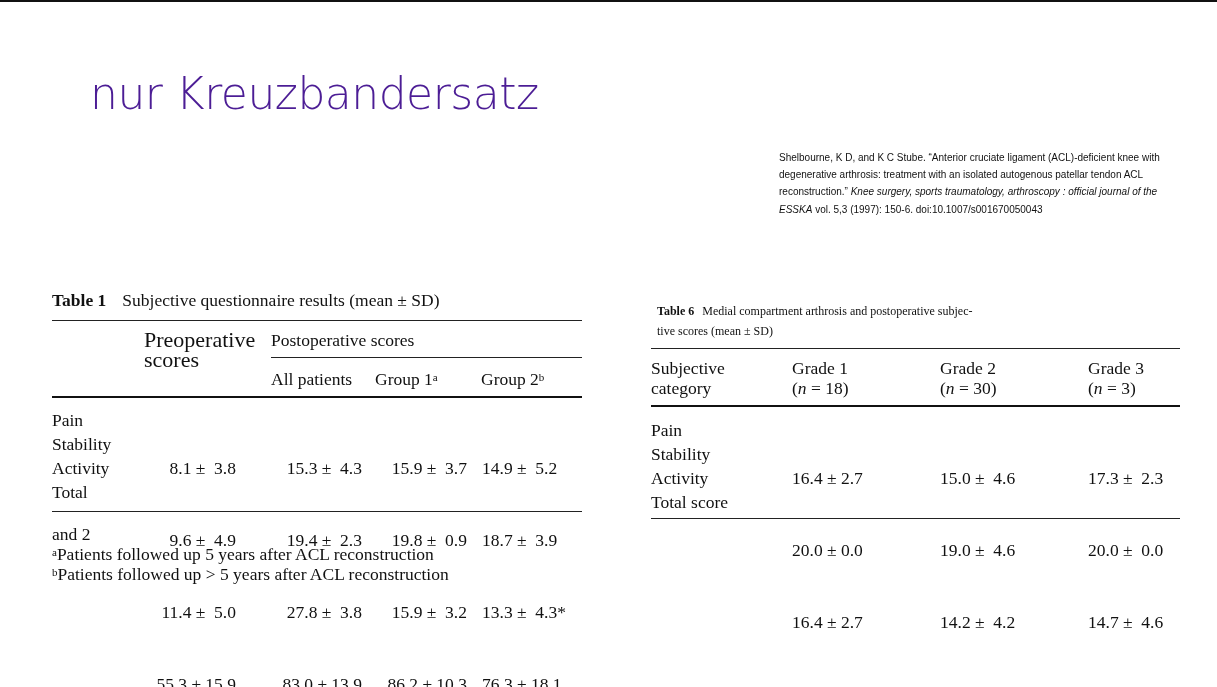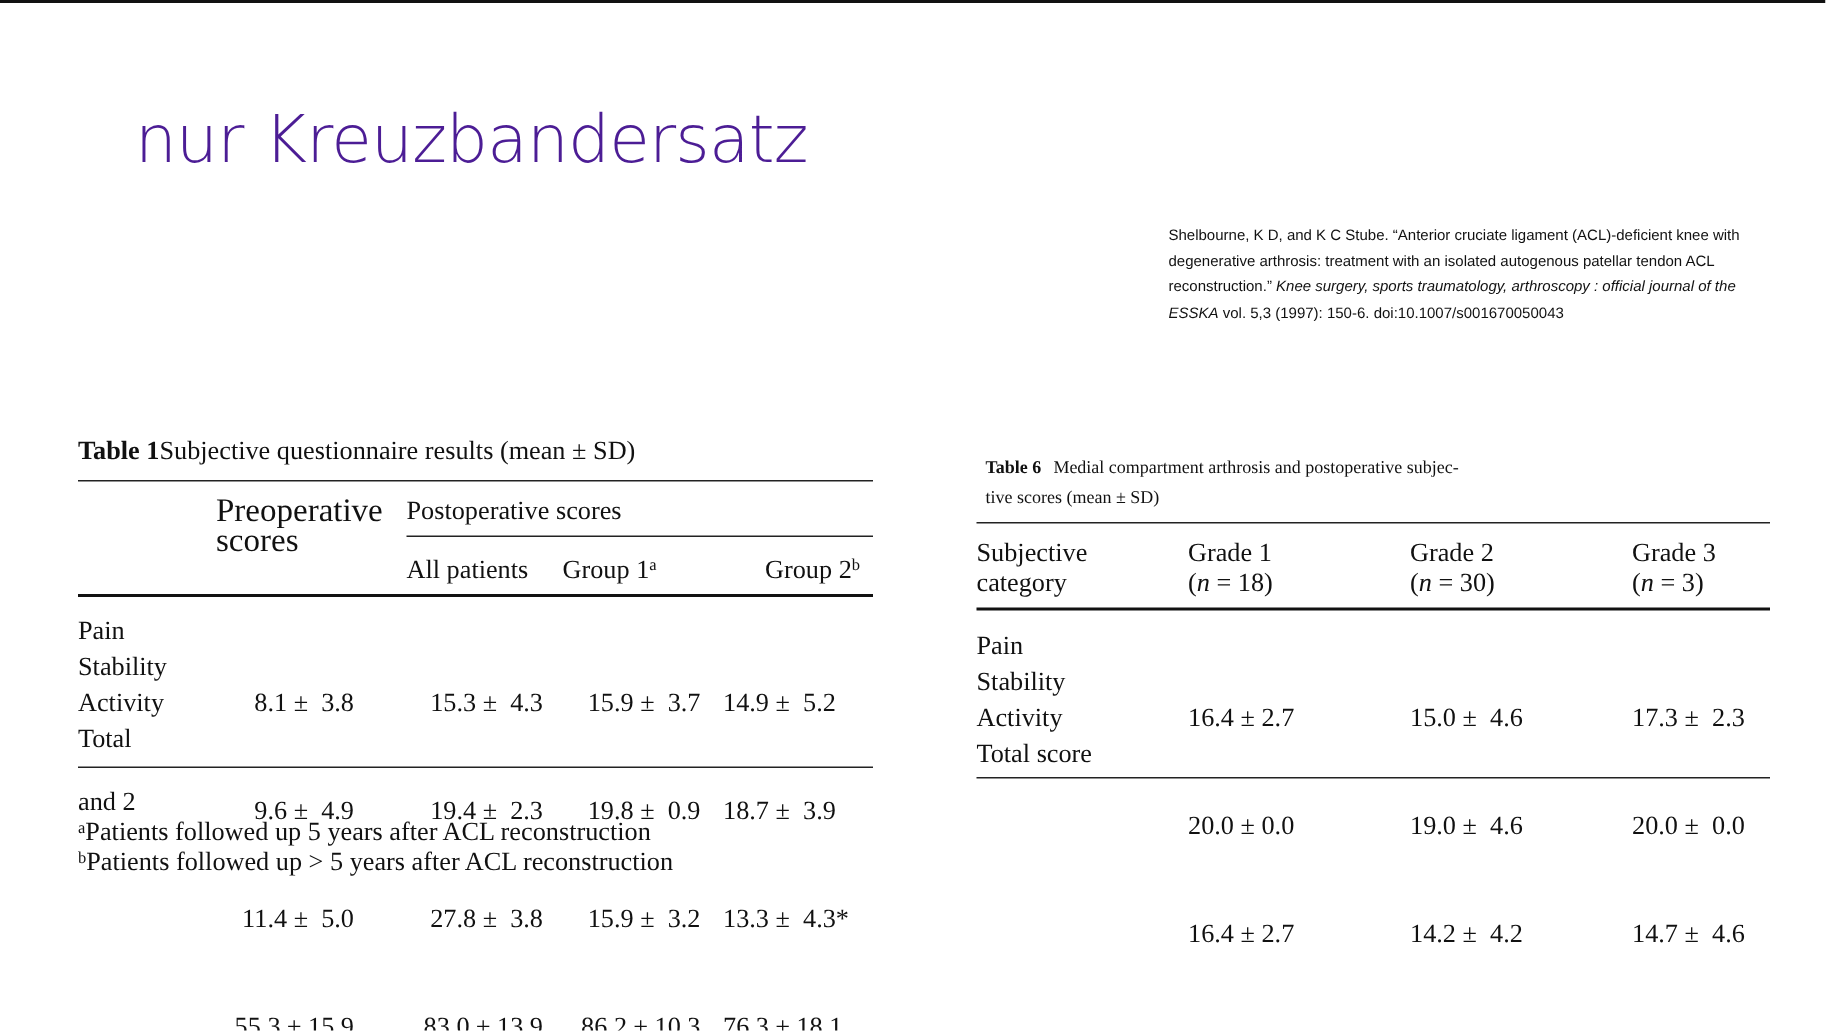--- a/index.html
+++ b/index.html
@@ -4,21 +4,21 @@
 <style>
   html, body { margin:0; padding:0; }
   body { width:1217px; height:687px; background:#ffffff; position:relative; overflow:hidden; color:#111; }
   .topline { position:absolute; left:0; top:0; width:1217px; height:2px; background:#111; }
   .slide-title { position:absolute; left:90px; top:68px; font-family:"DejaVu Sans", sans-serif; font-size:44px; font-weight:300; color:#4c1d95; letter-spacing:-0.5px; white-space:nowrap; }
   .citation { position:absolute; left:779px; top:122px; width:400px; font-family:"Liberation Sans", sans-serif; font-size:10px; line-height:17.2px; color:#111;margin-top:27px; }
   .citation i { font-style:italic; }
   .serif { font-family:"Liberation Serif", serif; }
   .t1 { position:absolute; left:52px; top:290px; width:530px; font-size:17.5px; }
   .caption { line-height:21px; }
-  .caption b { font-weight:bold; margin-right:0; }
+  .caption b { font-weight:bold; margin-right:16px; }
   .rule { height:0; border-top:1.5px solid #222; }
   .abs { position:absolute; white-space:nowrap; line-height:22px; }
   sup { font-size:11px; vertical-align:top; position:relative; top:-2px; }
   .num { text-align:right; }
 </style>
 </head>
 <body>
 
 <div class="topline"></div>
 
@@ -35,21 +35,21 @@
 </div>
 <div class="abs rule" style="left:52px; top:320px; width:530px; border-top:1.5px solid #222;"></div>
 <div class="abs serif" style="left:144px; top:330px; font-size:22px; line-height:20px;">
   <div>Preoperative</div>
   <div>scores</div>
 </div>
 <div class="abs serif" style="left:271px; top:329px; font-size:17.5px;">Postoperative scores</div>
 <div class="abs" style="left:271px; top:357px; width:311px; border-top:1.5px solid #222;"></div>
 <div class="abs serif" style="left:271px; top:368px; font-size:17.5px;">All patients</div>
 <div class="abs serif" style="left:375px; top:368px; font-size:17.5px;"><span>Group 1</span><sup>a</sup></div>
-<div class="abs serif" style="left:481px; top:368px; font-size:17.5px;margin-left:29px;"><span>Group 2</span><sup>b</sup></div>
+<div class="abs serif" style="left:481px; top:368px; font-size:17.5px;"><span>Group 2</span><sup>b</sup></div>
 <div class="abs" style="left:52px; top:396px; width:530px; border-top:2.2px solid #111;"></div>
 
 <div class="abs serif" style="left:52px; top:408px; font-size:17.5px; line-height:24px;">
   <div>Pain</div>
   <div>Stability</div>
   <div>Activity</div>
   <div>Total</div>
 </div>
 <div class="abs serif num" style="left:140px; width:96px; top:408px; font-size:17.5px; line-height:24px; white-space:pre;">
   <div>8.1 ±  3.8</div>

